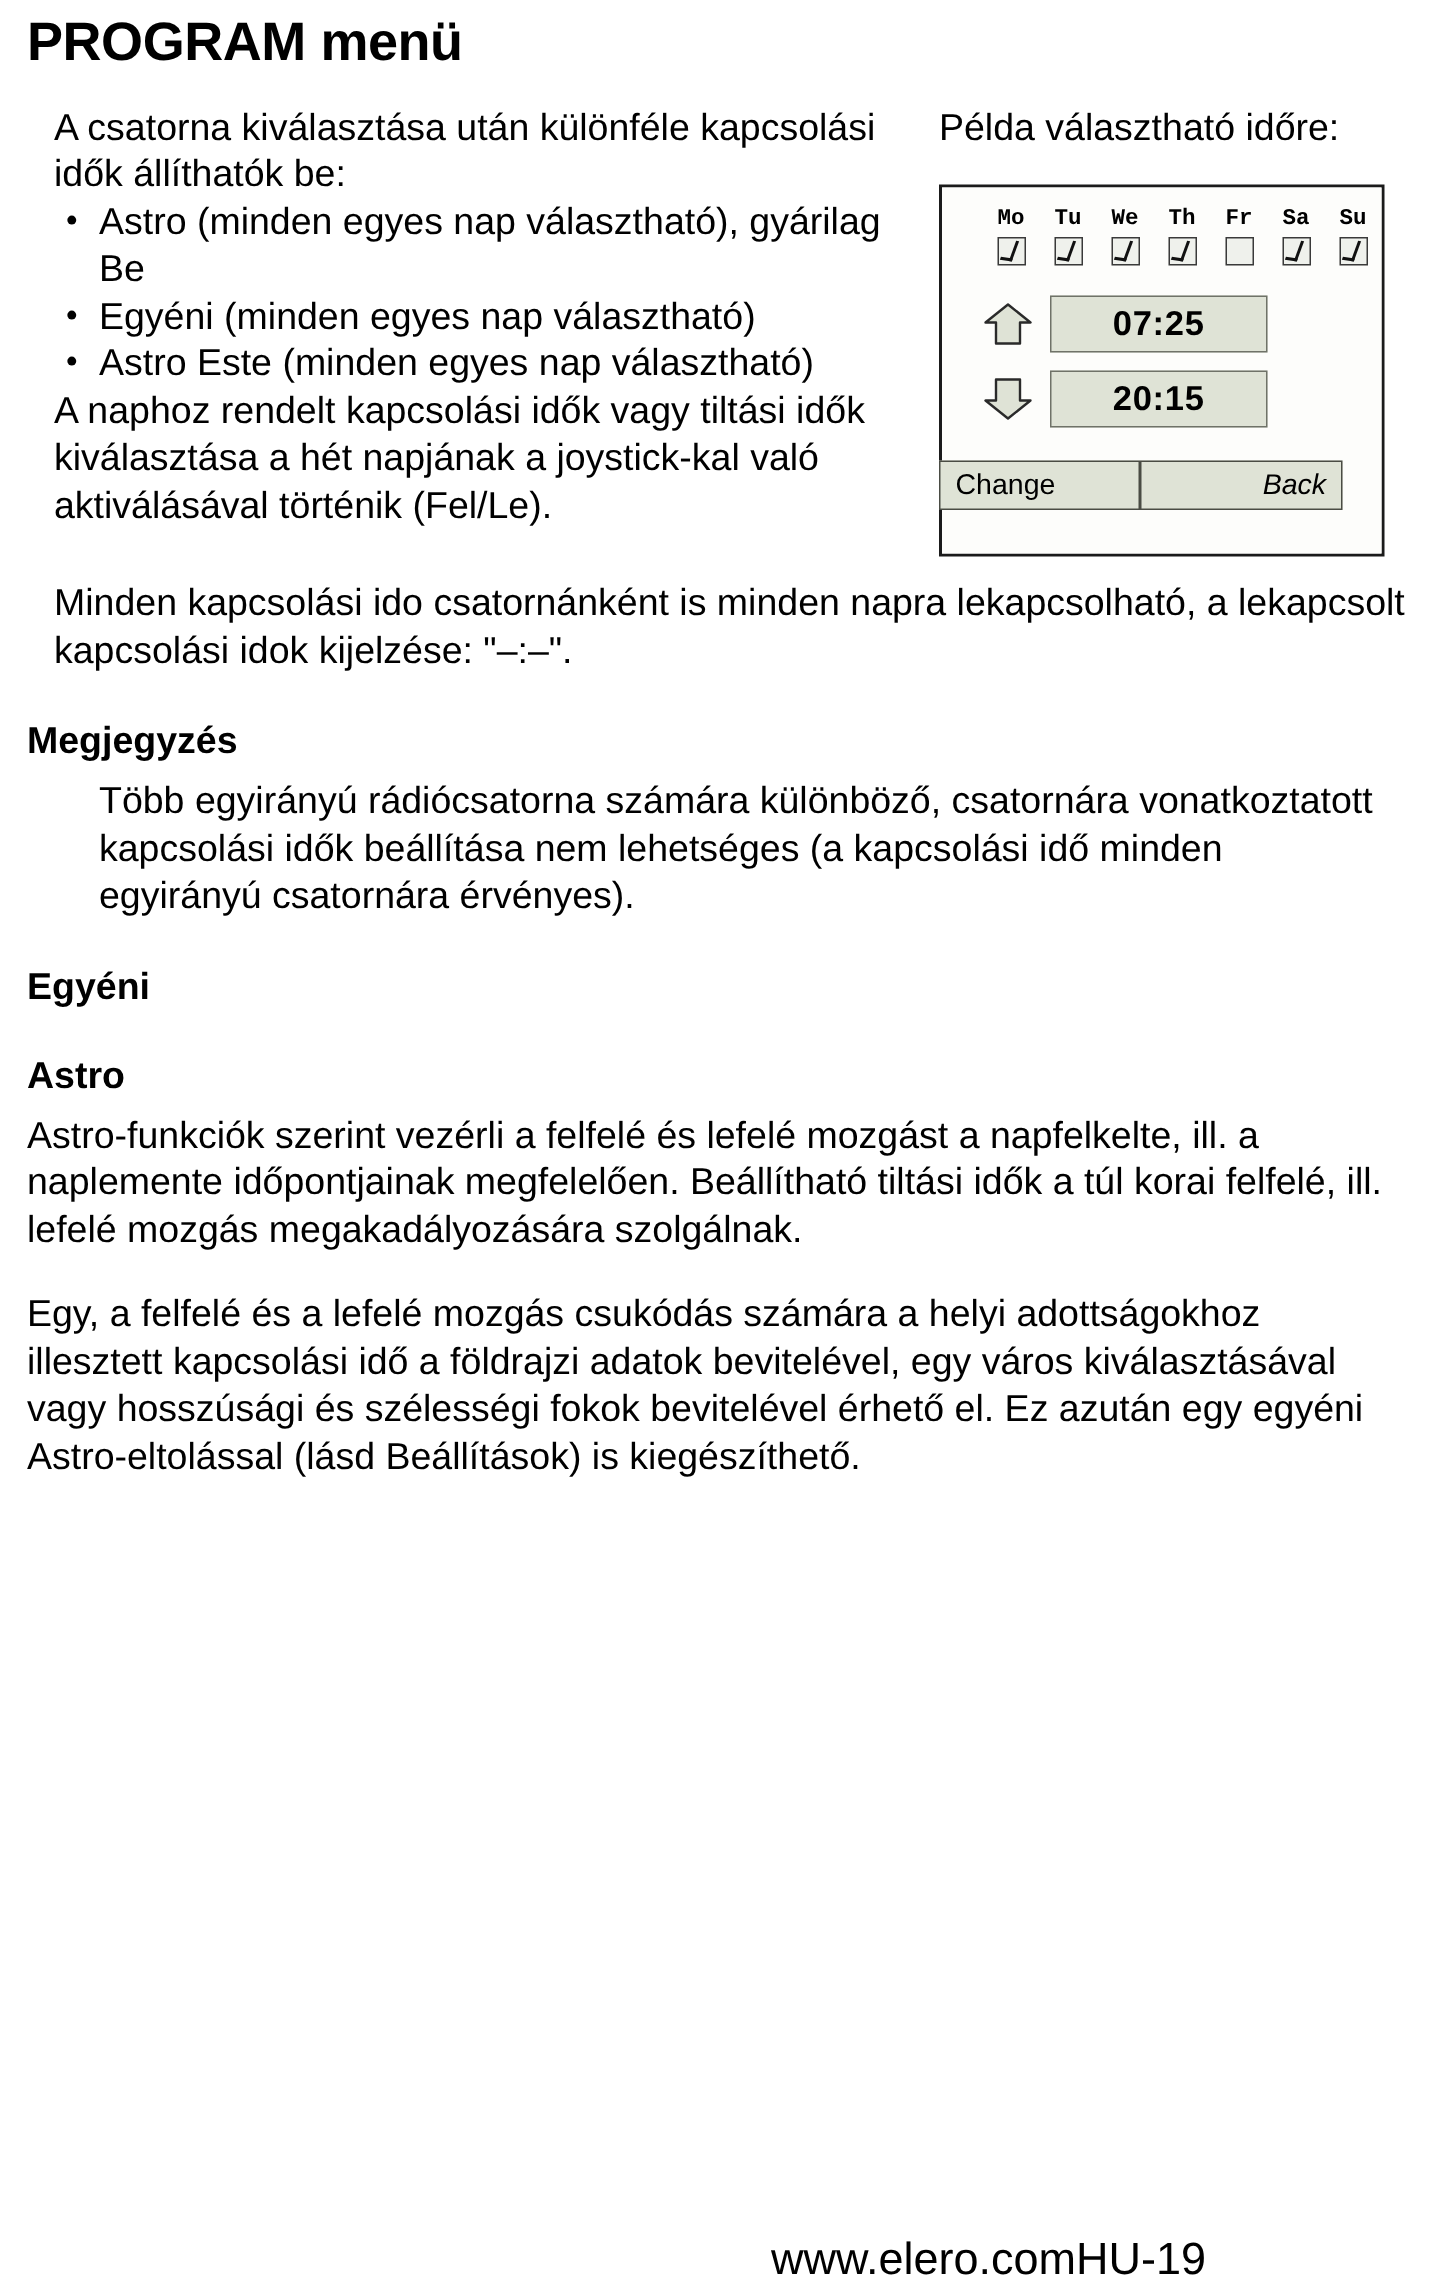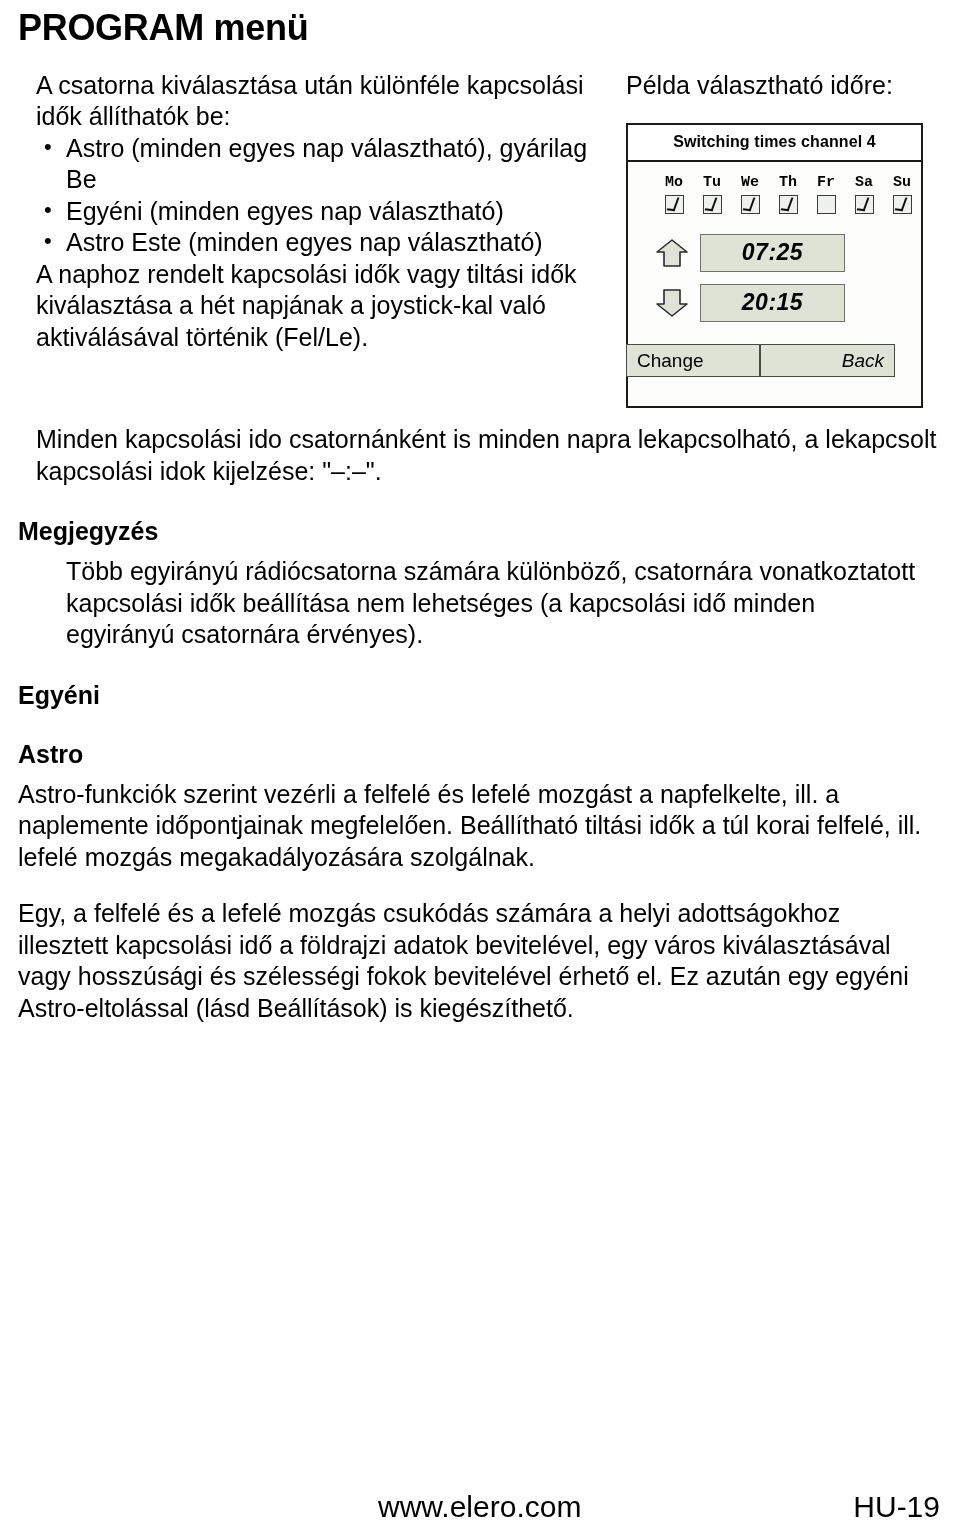--- a/index.html
+++ b/index.html
@@ -144,21 +144,20 @@
     border-right: 2px solid #111;
     border-bottom: 2px solid #111;
     transform: rotate(8deg) skewX(-12deg);
   }
 
   .time-row {
     display: flex;
     align-items: center;
     margin-top: 20px;
     padding-left: 16px;
-    font-style: italic;
   }
   .time-row.second { margin-top: 12px; }
 
   .arrow-cell {
     width: 56px;
     display: flex;
     justify-content: center;
     align-items: center;
   }
   .arrow-up, .arrow-down {
@@ -239,21 +238,21 @@
     line-height: 1.26;
   }
 
   
   .page-footer {
     position: absolute;
     left: 0;
     right: 0;
     bottom: 8px;
     display: flex;
-    justify-content: space-between;
+    justify-content: center;
     align-items: baseline;
     padding: 0 20px 0 0;
     box-sizing: border-box;
     font-size: 30px;
   }
   .footer-url {
     margin-left: 378px;
   }
   .footer-page {
     font-weight: normal;
@@ -279,21 +278,20 @@
 
       <p class="body-text para">A naphoz rendelt kapcsolási idők vagy tiltási idők kiválasztása a hét napjának a joystick-kal való aktiválásával történik (Fel/Le).</p>
     </div>
 
     <div class="intro-right">
 
       <p class="example-label">Példa választható időre:</p>
 
       <div class="device">
 
-        <div class="device-titlebar">Switching times channel 4</div>
 
         <div class="device-body">
 
           <div class="days-row">
             <span class="day">Mo</span>
             <span class="day">Tu</span>
             <span class="day">We</span>
             <span class="day">Th</span>
             <span class="day">Fr</span>
             <span class="day">Sa</span>

